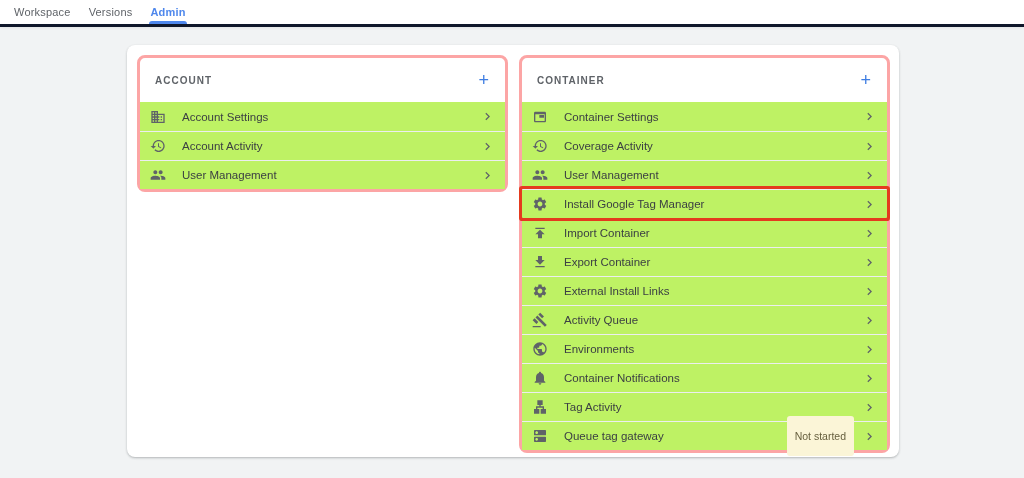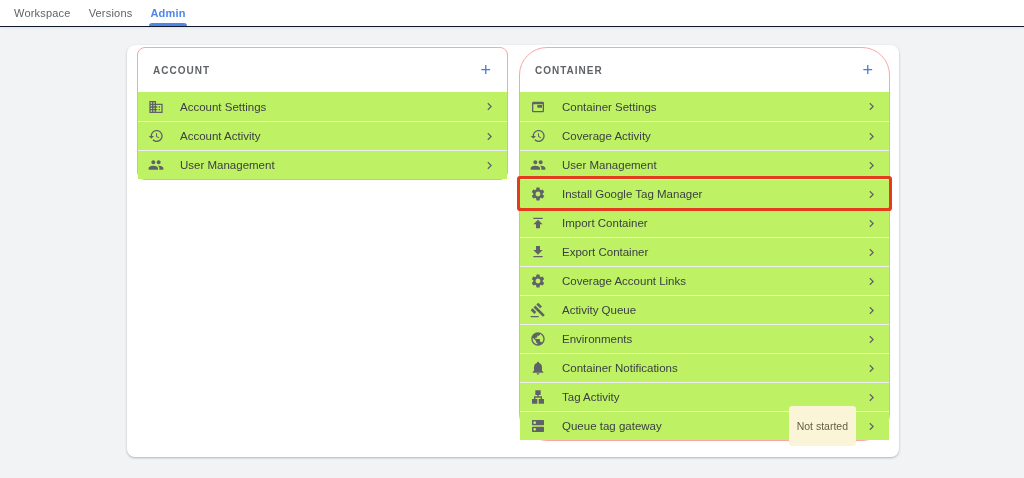--- a/index.html
+++ b/index.html
@@ -5,21 +5,21 @@
   * { margin:0; padding:0; box-sizing:border-box; }
   html,body { width:1024px; height:478px; overflow:hidden; }
   body {
     font-family:"Liberation Sans","DejaVu Sans",sans-serif;
     background:#f1f3f4;
     position:relative;
   }
   
   .tabbar {
     position:absolute; left:0; top:0; width:1024px; height:27px;
-    background:#ffffff; border-bottom:1px solid #0f172a;
+    background:#ffffff; border-bottom:3px solid #0f172a;
     box-shadow:0 1px 3px rgba(0,0,0,0.07);
     display:flex; align-items:stretch; padding-left:5px; z-index:5;
   }
   .tab {
     position:relative; display:flex; align-items:center;
     padding:0 9px; font-size:11px; color:#5f6368; cursor:pointer;
     letter-spacing:.2px;
   }
   .tab.active { color:#4e87ec; font-weight:bold; }
   .tab.active::after {
@@ -27,26 +27,26 @@
     height:3px; background:#4e87ec; border-radius:3px 3px 0 0;
   }
   
   .card {
     position:absolute; left:127px; top:45px; width:772px; height:412px;
     background:#ffffff; border-radius:8px;
     box-shadow:0 1px 2px rgba(60,64,67,.25), 0 1px 3px rgba(60,64,67,.1);
     padding:10px;
   }
   .panel {
-    position:absolute; top:2px; width:371px;
-    background:#ffffff; border:1px solid #fca5a5; border-radius:8px;
+    position:absolute; top:10px; width:371px;
+    background:#ffffff; border:3px solid #fca5a5; border-radius:8px;
     overflow:visible;
   }
   .panel.account   { left:10px;  }
-  .panel.container { left:392px;border-radius:28px; }
+  .panel.container { left:392px; }
   .panel-header {
     height:44px; display:flex; align-items:center;
     justify-content:space-between; padding:0 14px 0 15px;
   }
   .panel-title {
     font-size:10px; font-weight:bold; color:#5f6368;
     letter-spacing:1px; text-transform:uppercase;
   }
   .add-btn {
     color:#3e7de2; font-size:18px; line-height:18px; font-weight:400;
@@ -220,21 +220,21 @@
               <path d="M10 6L8.59 7.41 13.17 12l-4.58 4.59L10 18l6-6z"></path>
             </svg>
           </span>
         </div>
         <div class="row">
           <span class="row-icon">
             <svg viewBox="0 0 24 24" fill="currentColor" aria-hidden="true">
               <path d="M19.14 12.94c.04-.3.06-.61.06-.94 0-.32-.02-.64-.07-.94l2.03-1.58c.18-.14.23-.41.12-.61l-1.92-3.32c-.12-.22-.37-.29-.59-.22l-2.39.96c-.5-.38-1.03-.7-1.62-.94l-.36-2.54c-.04-.24-.24-.41-.48-.41h-3.84c-.24 0-.43.17-.47.41l-.36 2.54c-.59.24-1.13.57-1.62.94l-2.39-.96c-.22-.08-.47 0-.59.22L2.74 8.87c-.12.21-.08.47.12.61l2.03 1.58c-.05.3-.09.63-.09.94s.02.64.07.94l-2.03 1.58c-.18.14-.23.41-.12.61l1.92 3.32c.12.22.37.29.59.22l2.39-.96c.5.38 1.03.7 1.62.94l.36 2.54c.05.24.24.41.48.41h3.84c.24 0 .44-.17.47-.41l.36-2.54c.59-.24 1.13-.56 1.62-.94l2.39.96c.22.08.47 0 .59-.22l1.92-3.32c.12-.22.07-.47-.12-.61l-2.01-1.58zM12 15.6c-1.98 0-3.6-1.62-3.6-3.6s1.62-3.6 3.6-3.6 3.6 1.62 3.6 3.6-1.62 3.6-3.6 3.6z"></path>
             </svg>
           </span>
-          <span class="row-label">Coverage Account Links</span>
+          <span class="row-label">External Install Links</span>
           <span class="row-icon chev">
             <svg viewBox="0 0 24 24" fill="currentColor" aria-hidden="true">
               <path d="M10 6L8.59 7.41 13.17 12l-4.58 4.59L10 18l6-6z"></path>
             </svg>
           </span>
         </div>
         <div class="row">
           <span class="row-icon">
             <svg viewBox="0 0 24 24" fill="currentColor" aria-hidden="true">
               <path d="M1 21h12v2H1zM5.245 8.07l2.83-2.827 14.14 14.142-2.828 2.828zM12.317 1l5.657 5.656-2.83 2.83-5.654-5.66zM3.825 9.485l5.657 5.657-2.828 2.828-5.657-5.657z"></path>

